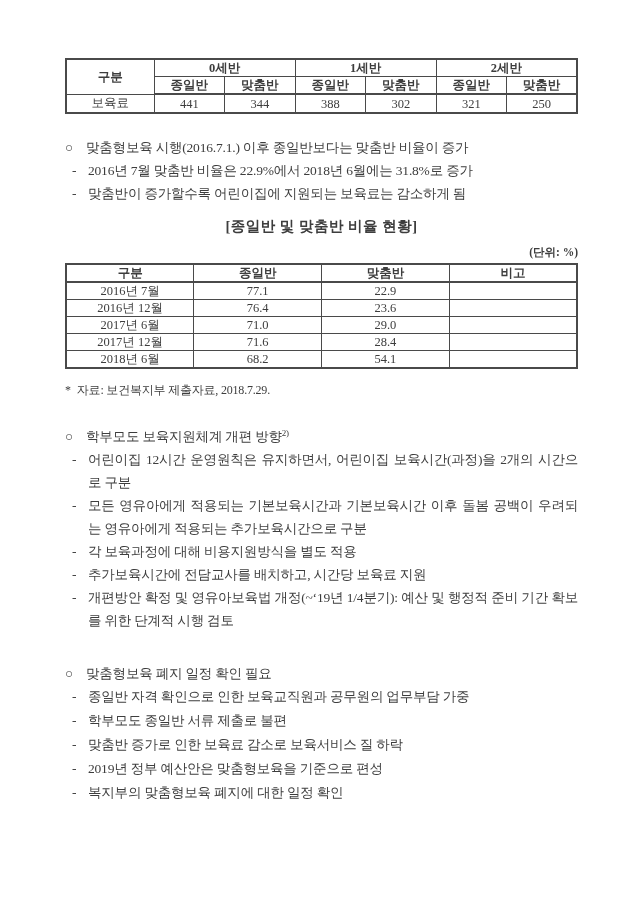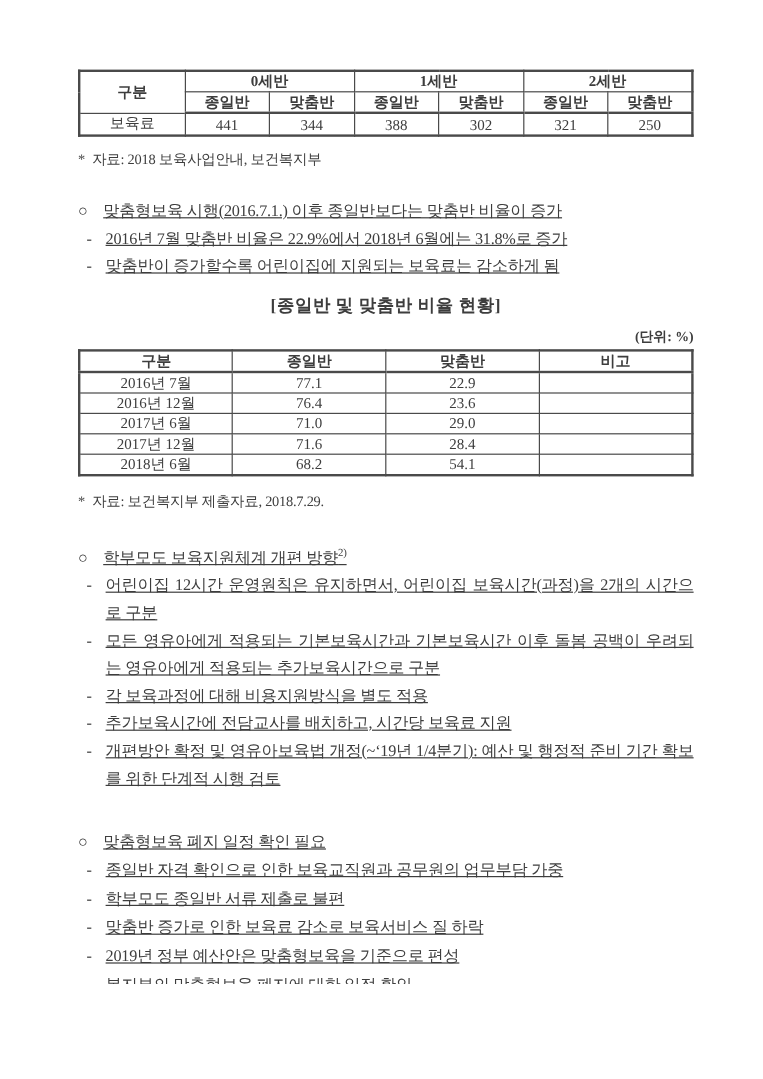--- a/index.html
+++ b/index.html
@@ -69,21 +69,20 @@
   .line .mk {
     flex: 0 0 auto;
     width: 21px;
   }
   .line.sub { padding-left: 7px; }
   .line.sub .mk { width: 16px; }
   .line .tx {
     flex: 1 1 auto;
     text-align: justify;
     word-break: break-all;
-    text-decoration: underline;
   }
   .sub .line-h { line-height: 24px; }
   sup.fn-ref {
     font-size: 9px;
     vertical-align: super;
     line-height: 0;
   }
 
   
   .tbl-title {
@@ -164,23 +163,20 @@
           <td>441</td>
           <td>344</td>
           <td>388</td>
           <td>302</td>
           <td>321</td>
           <td>250</td>
         </tr>
       </tbody>
     </table>
 
-    <div class="src-note">
-      <span class="mk">*</span><span>자료: 2018 보육사업안내, 보건복지부</span>
-    </div>
 
     <div class="section">
       <div class="line">
         <span class="mk">○</span>
         <span class="tx">맞춤형보육 시행(2016.7.1.) 이후 종일반보다는 맞춤반 비율이 증가</span>
       </div>
       <div class="line sub">
         <span class="mk">-</span>
         <span class="tx">2016년 7월 맞춤반 비율은 22.9%에서 2018년 6월에는 31.8%로 증가</span>
       </div>

